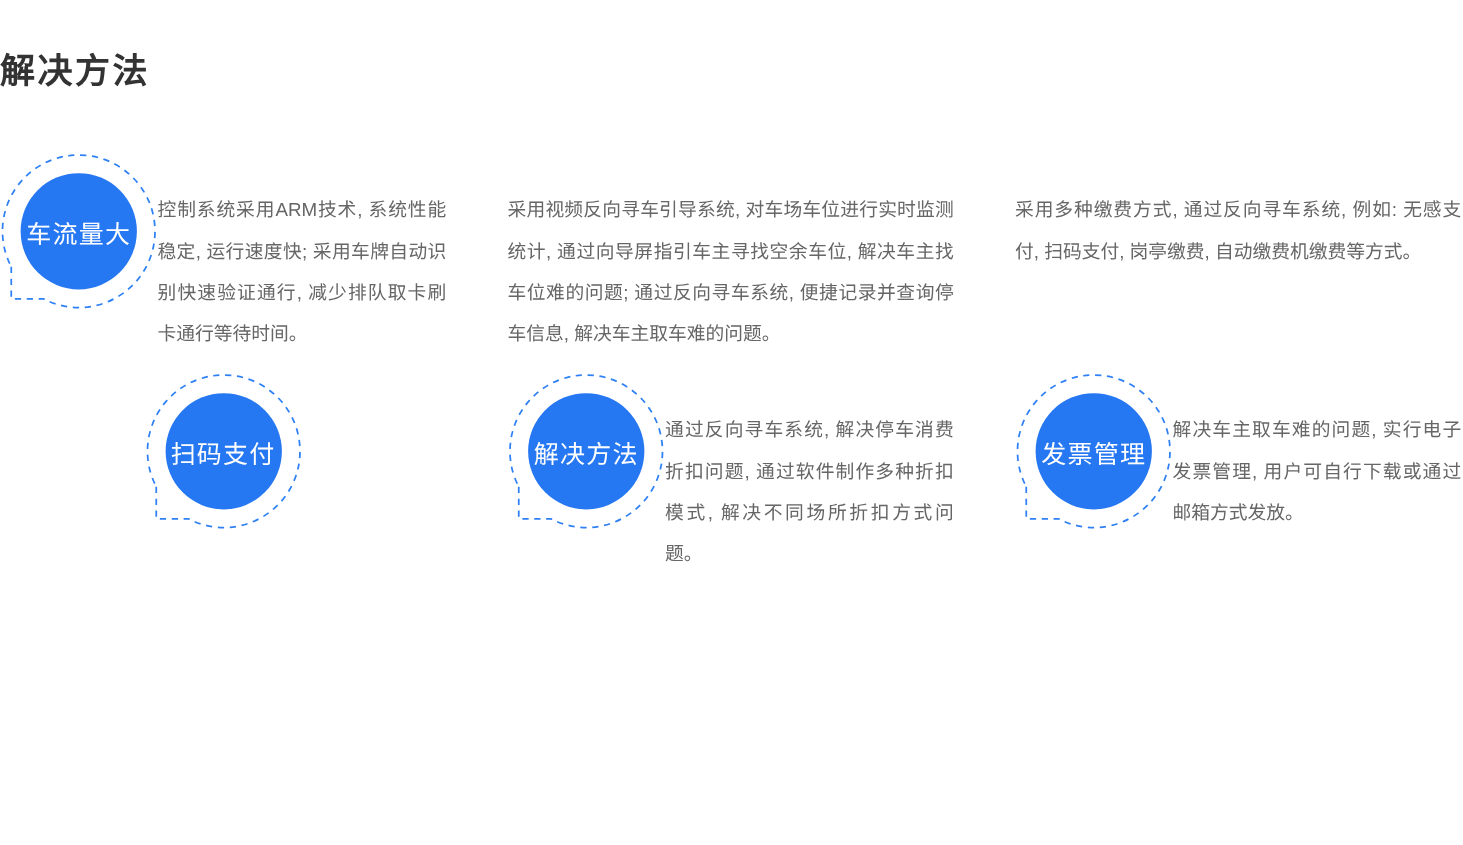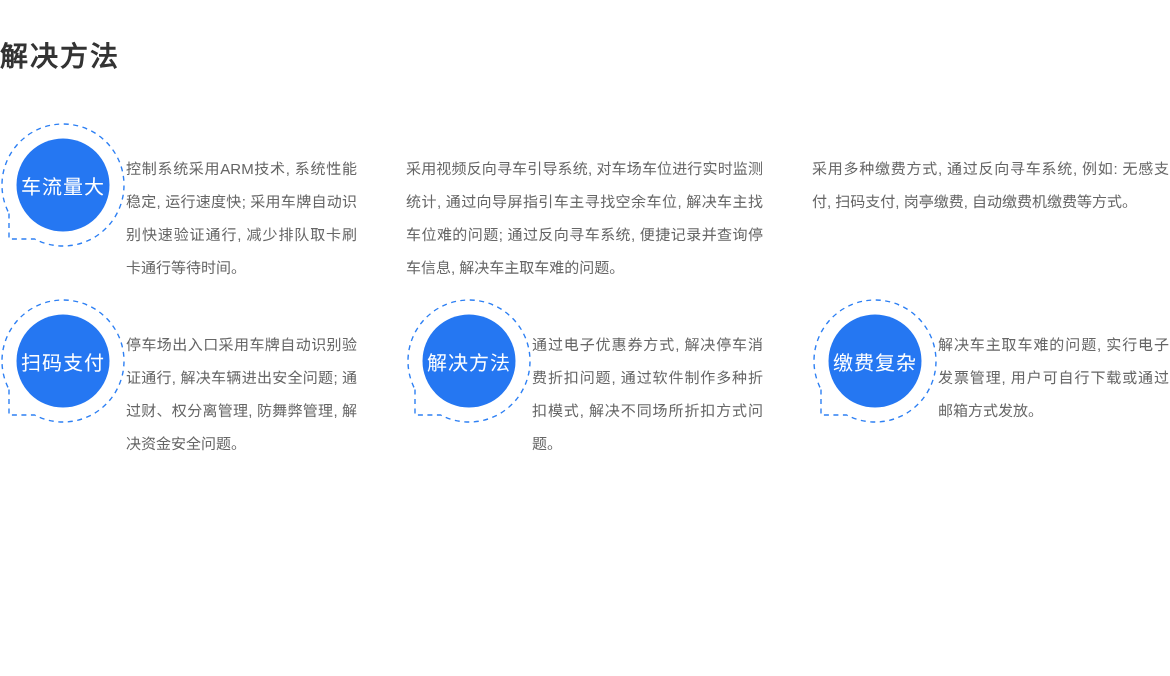--- a/index.html
+++ b/index.html
@@ -103,38 +103,37 @@
   </section>
 
   <section class="card">
     <div class="bubble">
       <svg viewBox="0 0 126 126" aria-hidden="true">
         <path class="dash" d="M9 91.4 L9 117 L34.6 117 A61 61 0 1 0 9 91.4"></path>
         <circle class="disc" cx="63" cy="63" r="46.5"></circle>
       </svg>
       <span class="badge-label">扫码支付</span>
     </div>
-    <p class="desc">停车场出入口采用车牌自动识别验证通行, 解决车辆进出安全问题; 通过财、权分离管理, 防舞弊管理, 解决资金安全问题。</p>
   </section>
 
   <section class="card">
     <div class="bubble">
       <svg viewBox="0 0 126 126" aria-hidden="true">
         <path class="dash" d="M9 91.4 L9 117 L34.6 117 A61 61 0 1 0 9 91.4"></path>
         <circle class="disc" cx="63" cy="63" r="46.5"></circle>
       </svg>
       <span class="badge-label">解决方法</span>
     </div>
-    <p class="desc">通过电子优惠券方式, 解决停车消费折扣问题, 通过软件制作多种折扣模式, 解决不同场所折扣方式问题。</p>
+    <p class="desc">通过反向寻车系统, 解决停车消费折扣问题, 通过软件制作多种折扣模式, 解决不同场所折扣方式问题。</p>
   </section>
 
   <section class="card">
     <div class="bubble">
       <svg viewBox="0 0 126 126" aria-hidden="true">
         <path class="dash" d="M9 91.4 L9 117 L34.6 117 A61 61 0 1 0 9 91.4"></path>
         <circle class="disc" cx="63" cy="63" r="46.5"></circle>
       </svg>
-      <span class="badge-label">缴费复杂</span>
+      <span class="badge-label">发票管理</span>
     </div>
     <p class="desc">解决车主取车难的问题, 实行电子发票管理, 用户可自行下载或通过邮箱方式发放。</p>
   </section>
 
 </div>
 
 </body></html>

